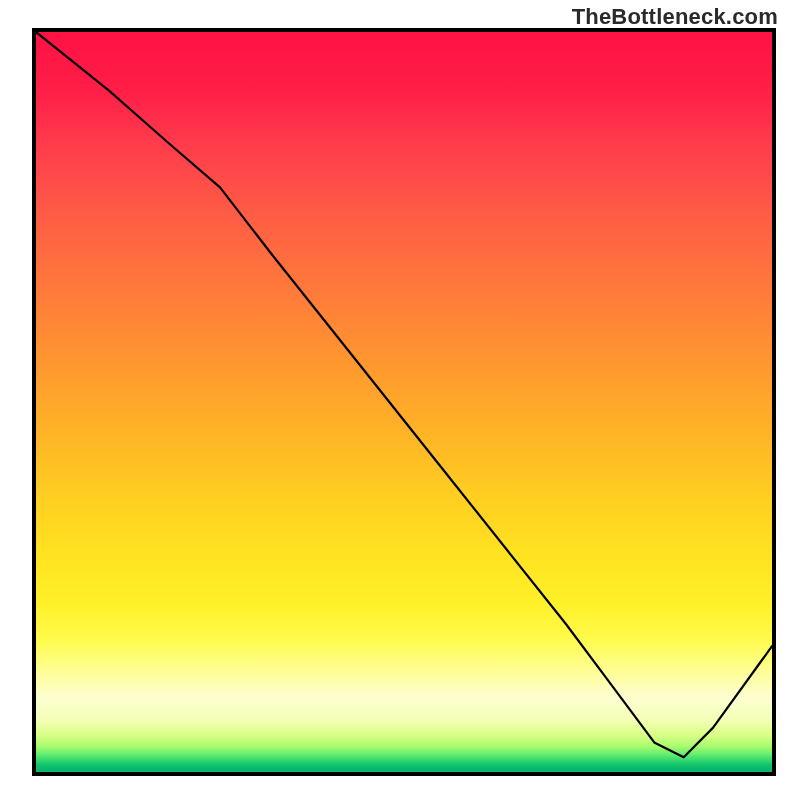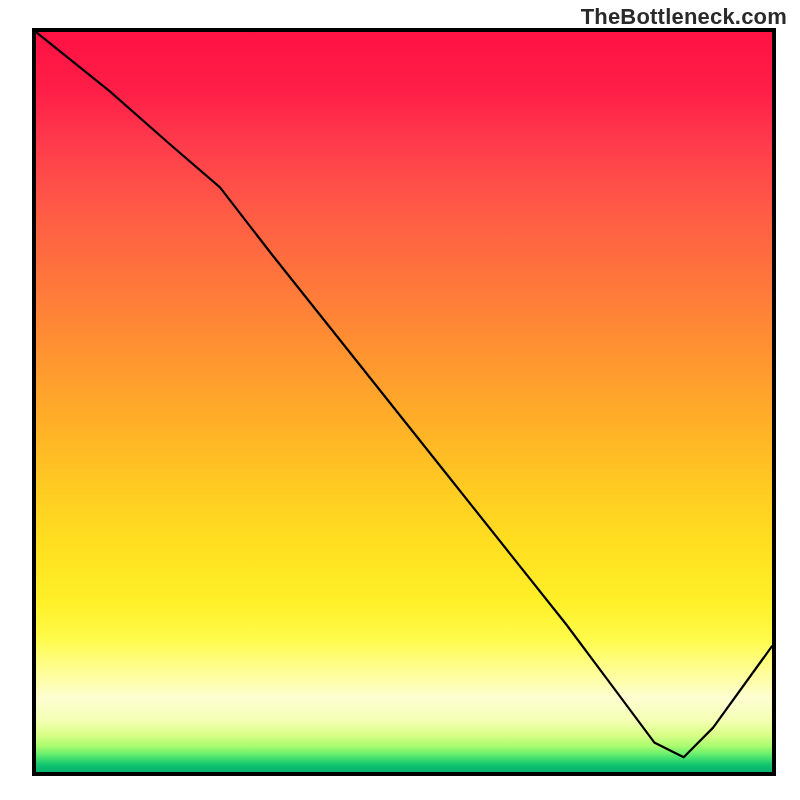--- a/index.html
+++ b/index.html
@@ -12,21 +12,21 @@
     overflow: hidden;
   }
   .stage {
     position: relative;
     width: 800px;
     height: 800px;
   }
   .watermark {
     position: absolute;
     top: 4px;
-    right: 13px;
+    right: 22px;
     font-size: 22px;
     font-weight: 600;
     color: #2a2a2a;
     letter-spacing: 0.2px;
   }
   .chart-area {
     position: absolute;
     left: 32px;
     top: 28px;
     width: 744px;

